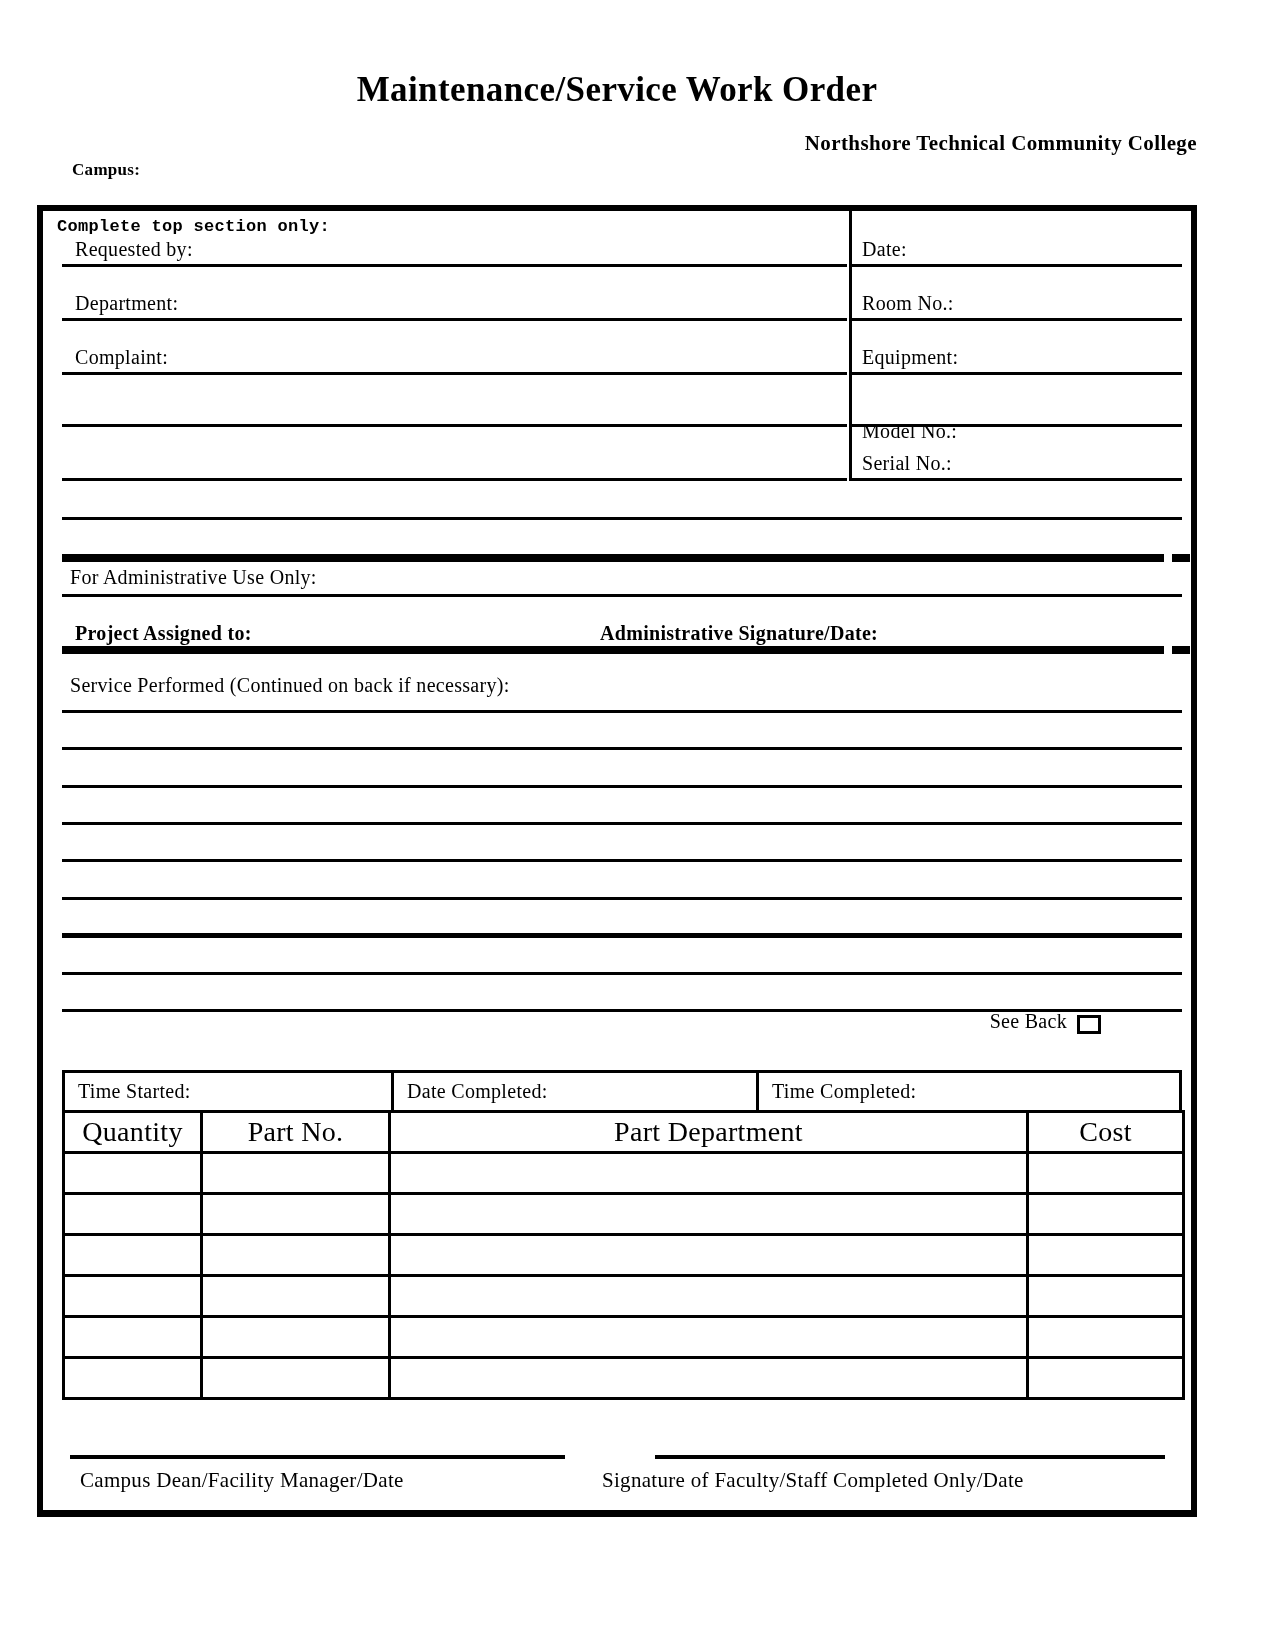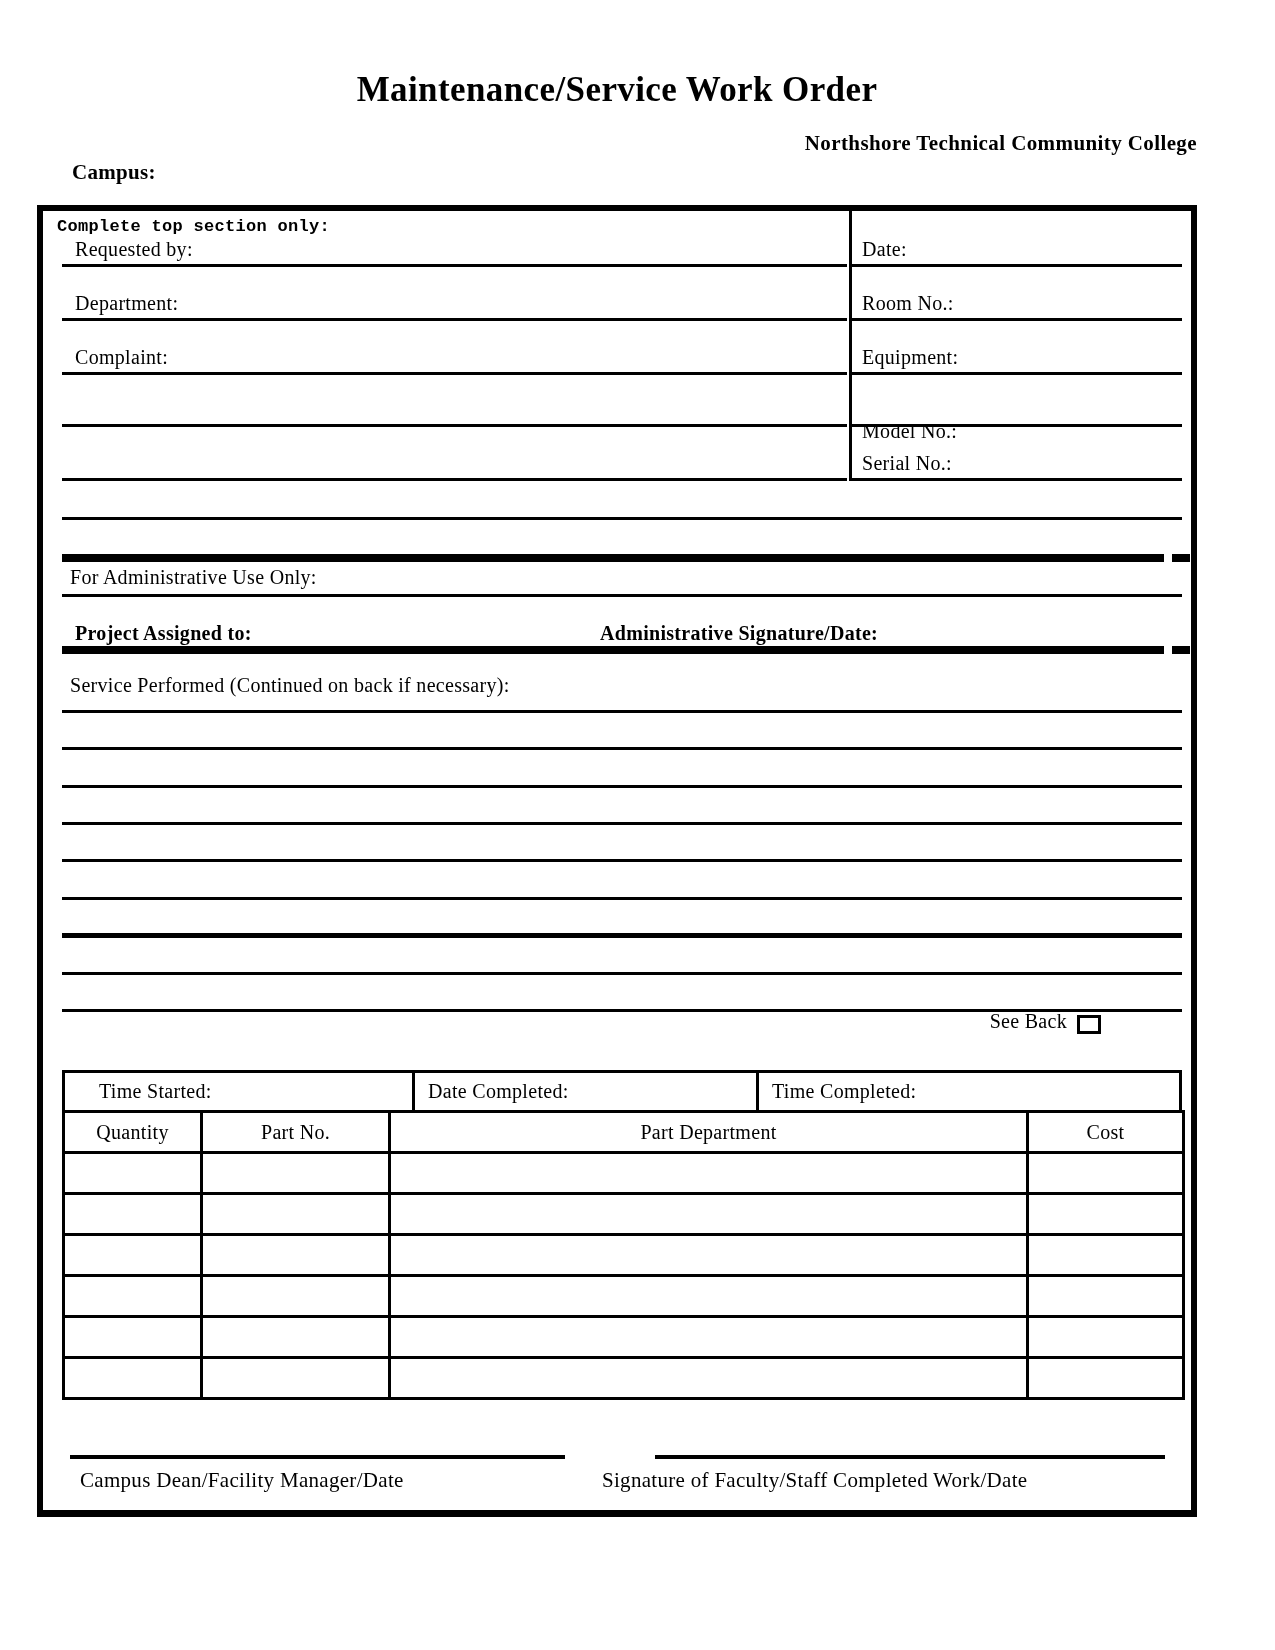--- a/index.html
+++ b/index.html
@@ -13,39 +13,39 @@
   .vline{position:absolute;background:#000;width:3px;}
   .bar{position:absolute;background:#000;height:8px;}
   .title{position:absolute;left:37px;width:1160px;text-align:center;font-weight:bold;
          font-size:35px;letter-spacing:.4px;}
   .subtitle{position:absolute;left:37px;width:1160px;text-align:right;font-weight:bold;
          font-size:21px;letter-spacing:.4px;}
   .outer-box{position:absolute;left:37px;top:205px;width:1160px;height:1312px;
          border:6px solid #000;border-bottom-width:7px;box-sizing:border-box;}
   .checkbox{position:absolute;border:3px solid #000;box-sizing:border-box;background:#fff;}
   .time-row{position:absolute;left:62px;top:1070px;width:1120px;height:40px;
-         border:3px solid #000;border-bottom:0;box-sizing:border-box;display:flex;padding-left:21px;}
+         border:3px solid #000;border-bottom:0;box-sizing:border-box;display:flex;}
   .time-cell{border-right:3px solid #000;box-sizing:border-box;padding:7px 0 0 13px;
          font-size:20px;letter-spacing:.3px;}
   .time-cell:last-child{border-right:0;}
   table.parts{position:absolute;left:62px;top:1110px;width:1120px;height:268px;
          border-collapse:collapse;table-layout:fixed;}
-  table.parts th,table.parts td{border:3px solid #000;font-size:20px;font-weight:normal;
+  table.parts th,table.parts td{border:3px solid #000;font-size:28px;font-weight:normal;
          text-align:center;letter-spacing:.3px;padding:0;}
   table.parts th{height:38px;}
   table.parts td{height:38px;}
 </style>
 </head>
 <body>
 
 <div class="page">
 
   <div class="title" style="top:70px;">Maintenance/Service Work Order</div>
   <div class="subtitle" style="top:131px;">Northshore Technical Community College</div>
-  <div class="lbl b" style="left:72px;top:160px;font-size:21px;">Campus:</div>
+  <div class="lbl b" style="left:72px;top:160px;font-size:17px;">Campus:</div>
 
   <div class="outer-box"></div>
 
   <div class="lbl b" style="left:57px;top:217px;font-size:17px;font-family:Liberation Mono, monospace;">Complete top section only:</div>
 
   <div class="lbl" style="left:75px;top:238px;">Requested by:</div>
   <div class="hline" style="left:62px;top:264px;width:785px;"></div>
 
   <div class="lbl" style="left:75px;top:292px;">Department:</div>
   <div class="hline" style="left:62px;top:318px;width:785px;"></div>
@@ -155,15 +155,15 @@
           <td></td>
           <td></td>
           <td></td>
         </tr>
       </tbody>
   </table>
 
   <div class="hline" style="left:70px;top:1455px;width:495px;height:4px;"></div>
   <div class="hline" style="left:655px;top:1455px;width:510px;height:4px;"></div>
   <div class="lbl" style="left:80px;top:1468px;font-size:21px;">Campus Dean/Facility Manager/Date</div>
-  <div class="lbl" style="left:602px;top:1468px;font-size:21px;">Signature of Faculty/Staff Completed Work/Date</div>
+  <div class="lbl" style="left:602px;top:1468px;font-size:21px;">Signature of Faculty/Staff Completed Only/Date</div>
 
 </div>
 
 </body></html>

